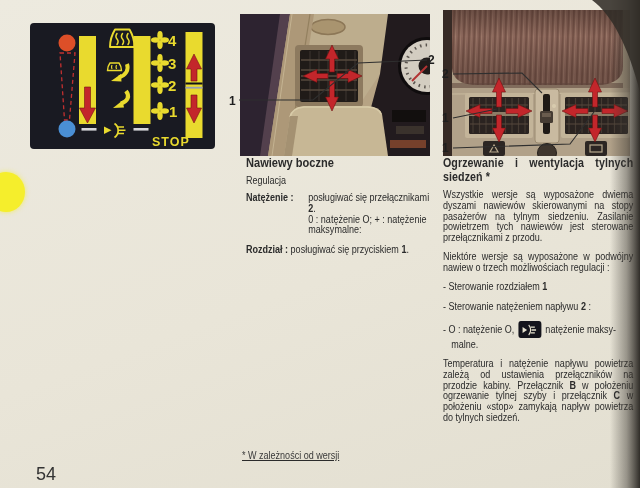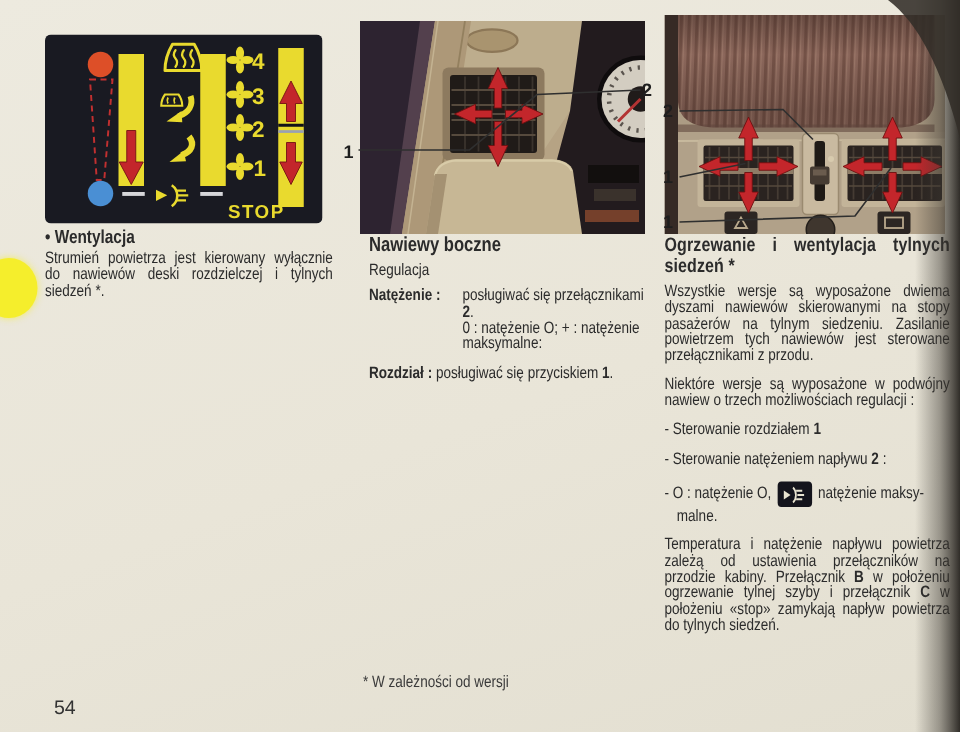--- a/index.html
+++ b/index.html
@@ -14,21 +14,21 @@
   .bl{font-size:11px;line-height:10.8px;}
   .jl{text-align:justify;text-align-last:justify;}
   .sub{font-size:11px;line-height:12px;}
   b{font-weight:bold;}
   .lblrow{display:flex;margin-top:6px;}
   .lbl{font-weight:bold;font-size:11px;line-height:10.8px;width:76px;flex:0 0 76px;}
   .callout{position:absolute;font-weight:bold;font-size:12px;line-height:12px;color:#1e1e1e;}
   .iconbox{display:inline-block;width:28px;height:17px;background:#14141c;border-radius:3px;margin:0 5px;flex:0 0 28px;}
   .item3row{display:flex;align-items:center;height:19px;}
   .footnote{font-size:11px;line-height:12px;color:#3a3a3a;}
-  .pagenum{font-size:13px;color:#333;}
+  .pagenum{font-size:18px;color:#333;}
   svg{display:block;}
 </style>
 </head>
 <body>
 
 <div class="stage">
 
   <svg class="abs" style="left:30px;top:23px;" width="185" height="126" viewBox="0 0 185 126">
     <defs>
       <g id="fg" fill="#e9da2e">
@@ -86,30 +86,20 @@
     <text x="139" y="94" font-size="15" font-weight="bold" fill="#e9da2e">1</text>
     <text x="122" y="122.5" font-size="12.5" font-weight="bold" letter-spacing="1" fill="#e9da2e">STOP</text>
 
     <rect x="155.5" y="9" width="17" height="106" fill="#e9da2e"></rect>
     <polygon points="164,31 156.5,46 161,46 161,58 167,58 167,46 171.5,46" fill="#c3262b" stroke="#731212" stroke-width="0.6"></polygon>
     <rect x="155.5" y="59.5" width="17" height="2" fill="#111218"></rect>
     <rect x="155.5" y="63.8" width="17" height="1.8" fill="#98a0b4"></rect>
     <polygon points="164,100 156.5,85 161,85 161,72 167,72 167,85 171.5,85" fill="#c3262b" stroke="#731212" stroke-width="0.6"></polygon>
   </svg>
 
-  <div class="abs" style="left:30px;top:152px;width:192px;">
-    <div class="scaled" style="width:234px;">
-      <div class="h1l">• Wentylacja</div>
-      <div style="margin-top:2px;">
-        <div class="bl jl">Strumień powietrza jest kierowany wyłącznie</div>
-        <div class="bl jl">do nawiewów deski rozdzielczej i tylnych</div>
-        <div class="bl">siedzeń *.</div>
-      </div>
-    </div>
-  </div>
 
   <div class="abs" style="left:225px;top:10px;width:212px;height:150px;">
     <svg class="abs" style="left:15px;top:4px;" width="190" height="142" viewBox="0 0 190 142">
       <rect width="190" height="142" fill="#b6a384"></rect>
       <polygon points="44,0 150,0 140,60 120,90 60,90 50,40" fill="#c1b091" opacity="0.7"></polygon>
       <ellipse cx="88" cy="13" rx="17" ry="7.5" fill="#a9946f" stroke="#8c7757" stroke-width="1.5"></ellipse>
       <polygon points="0,0 46,0 24,142 0,142" fill="#2d2330"></polygon>
       <polygon points="40,0 50,0 28,142 20,142" fill="#53404d"></polygon>
       <polygon points="50,0 74,0 52,142 28,142" fill="#ad9878"></polygon>
       <path d="M70 0 L48 142" stroke="#93805f" stroke-width="1.2"></path>
@@ -277,21 +267,21 @@
         <div class="bl jl">Temperatura i natężenie napływu powietrza</div>
         <div class="bl jl">zależą od ustawienia przełączników na</div>
         <div class="bl jl"><span>przodzie kabiny. Przełącznik </span><b>B</b><span> w położeniu</span></div>
         <div class="bl jl"><span>ogrzewanie tylnej szyby i przełącznik </span><b>C</b><span> w</span></div>
         <div class="bl jl">położeniu «stop» zamykają napływ powietrza</div>
         <div class="bl">do tylnych siedzeń.</div>
       </div>
     </div>
   </div>
 
-  <div class="abs" style="left:242px;top:449px;width:160px;">
+  <div class="abs" style="left:242px;top:449px;width:160px;text-decoration:underline;">
     <div class="scaled footnote" style="width:195px;">* W zależności od wersji</div>
   </div>
   <div class="abs pagenum" style="left:36px;top:464px;">54</div>
 
   <div class="abs" style="left:-13px;top:172px;width:38px;height:40px;border-radius:50%;
        background:#f5ee2c;box-shadow:0 0 5px rgba(245,238,44,0.7);"></div>
 
   <svg class="abs" style="left:0;top:0;pointer-events:none;" width="640" height="488" viewBox="0 0 640 488">
     <defs>
       <linearGradient id="edgeGrad" x1="0" y1="0" x2="1" y2="0">

